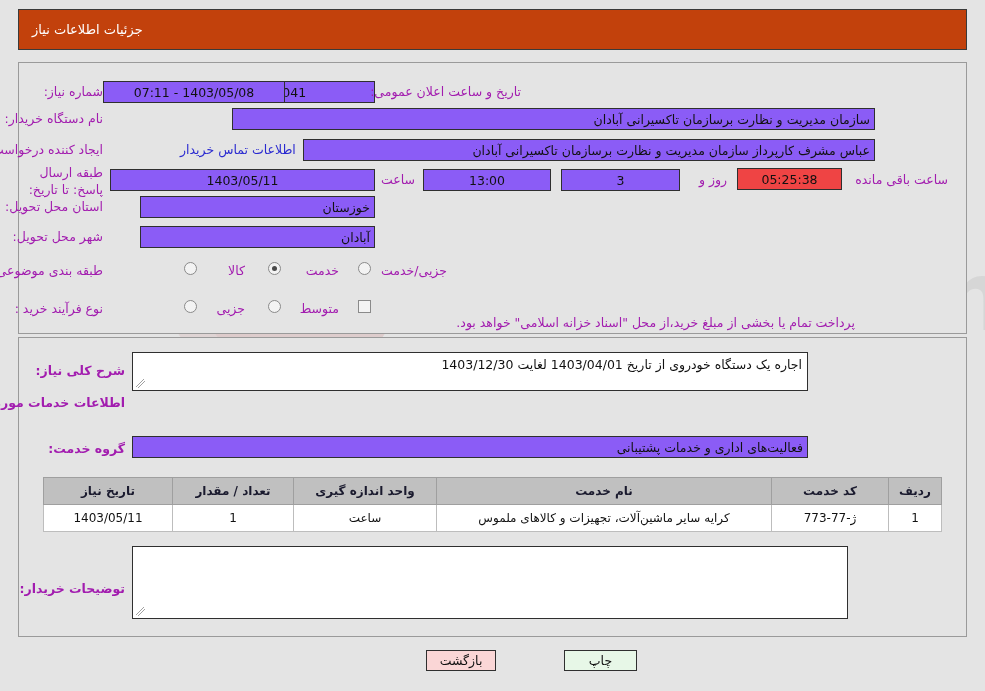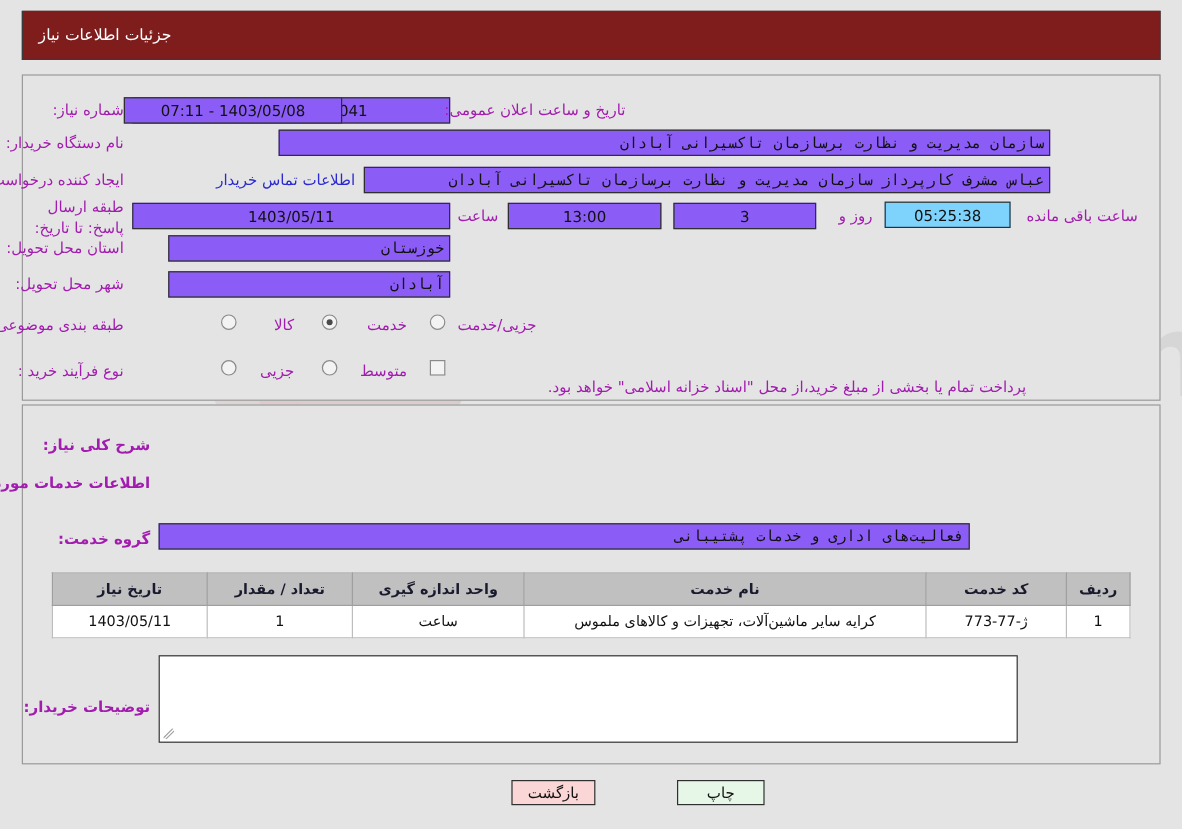--- a/index.html
+++ b/index.html
@@ -27,21 +27,21 @@
     z-index: 0;
   }
 
   
   .titlebar {
     position: absolute;
     left: 18px;
     top: 9px;
     width: 949px;
     height: 41px;
-    background: #7f1d1d;
+    background: #c2410c;
     border: 1px solid #3a3a3a;
     box-sizing: border-box;
     color: #ffffff;
     font-size: 13px;
     display: flex;
     align-items: center;
     justify-content: flex-start;
     padding-right: 0;
     z-index: 3;
   }
@@ -81,22 +81,22 @@
     color: #111;
     display: flex;
     align-items: center;
     height: 22px;
     padding: 0 4px;
     white-space: nowrap;
     overflow: hidden;
     z-index: 4;
   }
   .fld.center { justify-content: center; }
-  .fld.right  { justify-content: flex-start; font-family: Liberation Mono, monospace; }
-  .fld.yellow { background: #7dd3fc; }
+  .fld.right  { justify-content: flex-start; }
+  .fld.yellow { background: #ef4444; }
 
   .link {
     position: absolute;
     color: #2a2ad0;
     font-size: 12.5px;
     text-decoration: none;
     white-space: nowrap;
     cursor: pointer;
     z-index: 5;
   }
@@ -271,20 +271,26 @@
 
   <div class="radio" id="proc-r1" style="top:300px; right:704px;"></div>
   <div class="lbl" style="top:301px; right:646px;">متوسط</div>
 
   <div class="cbox" id="treas-cb" style="top:300px; right:614px;"></div>
   <div class="lbl" style="top:315px; right:130px;">پرداخت تمام یا بخشی از مبلغ خرید،از محل "اسناد خزانه اسلامی" خواهد بود.</div>
 
   <div class="panel panel-mid"></div>
 
   <div class="lbl bold" style="top:363px; right:860px;">شرح کلی نیاز:</div>
+  <div class="ta" style="top:352px; right:177px; width:676px; height:39px;">
+    <span>اجاره یک دستگاه خودروی از تاریخ 1403/04/01 لغایت 1403/12/30</span>
+    <svg class="grip" viewBox="0 0 9 9" xmlns="http://www.w3.org/2000/svg">
+      <path d="M0 8 L8 0 M2 9 L9 2" stroke="#555" stroke-width="1" fill="none"></path>
+    </svg>
+  </div>
 
   <div class="lbl bold" style="top:395px; right:860px;">اطلاعات خدمات مورد نیاز</div>
 
   <div class="lbl bold" style="top:441px; right:860px;">گروه خدمت:</div>
   <div class="fld right" style="top:436px; right:177px; width:676px;">فعالیت‌های اداری و خدمات پشتیبانی</div>
 
   <table class="tbl">
     <thead>
       <tr>
         <th style="width:44px;">ردیف</th>

